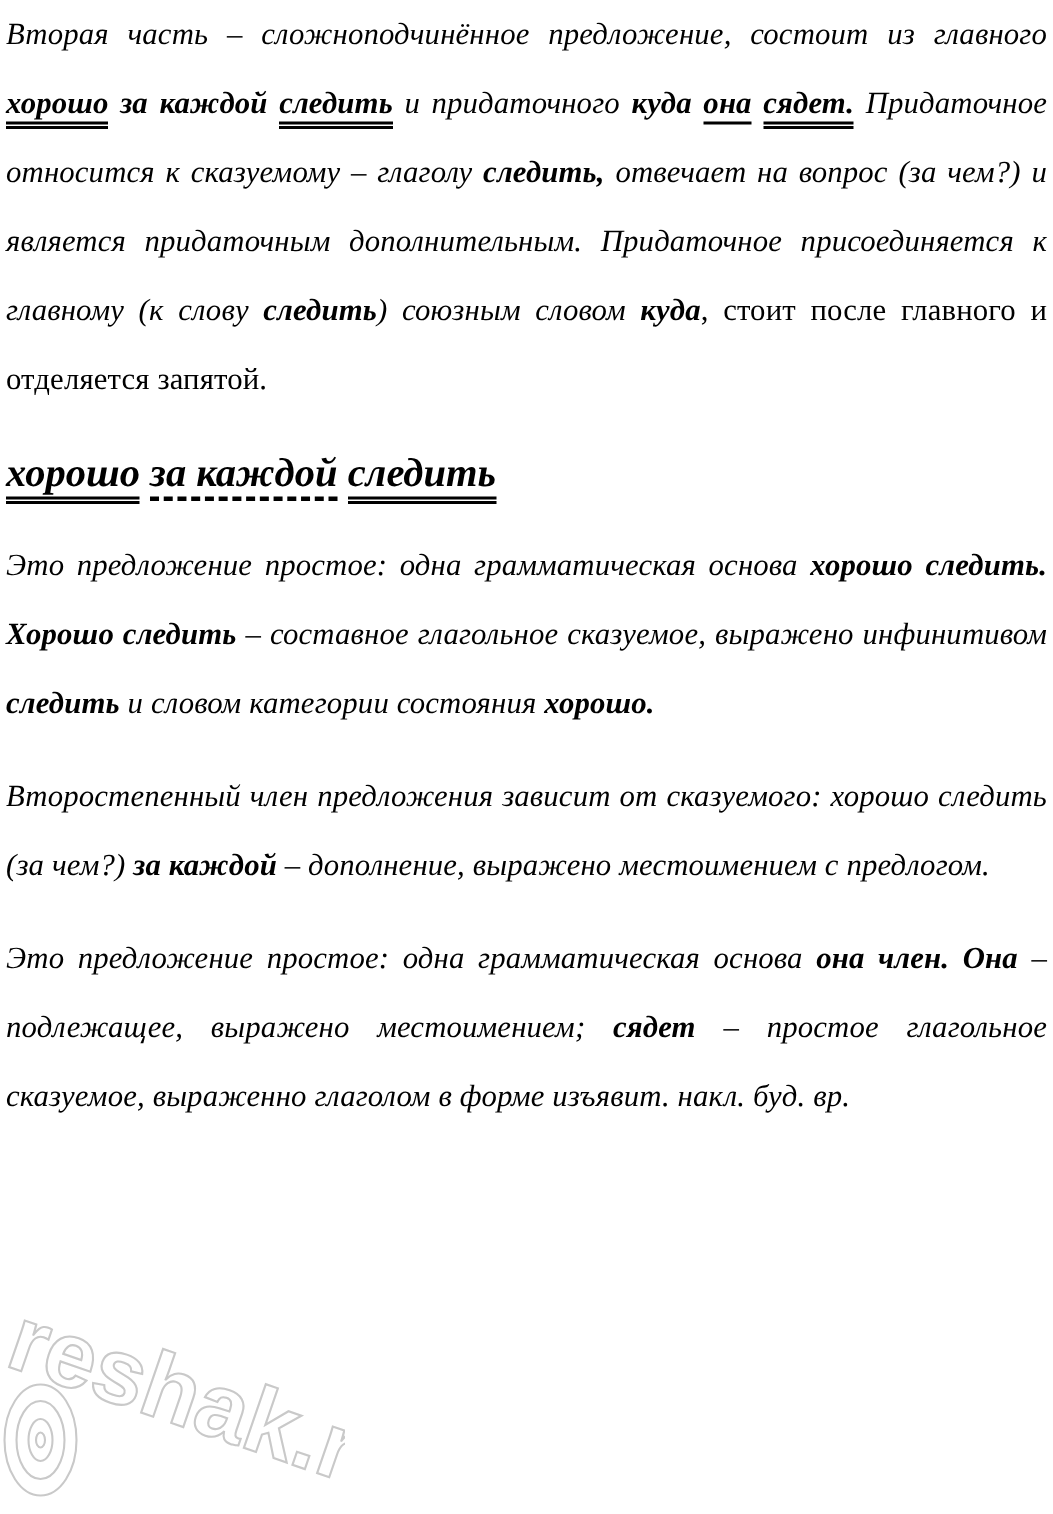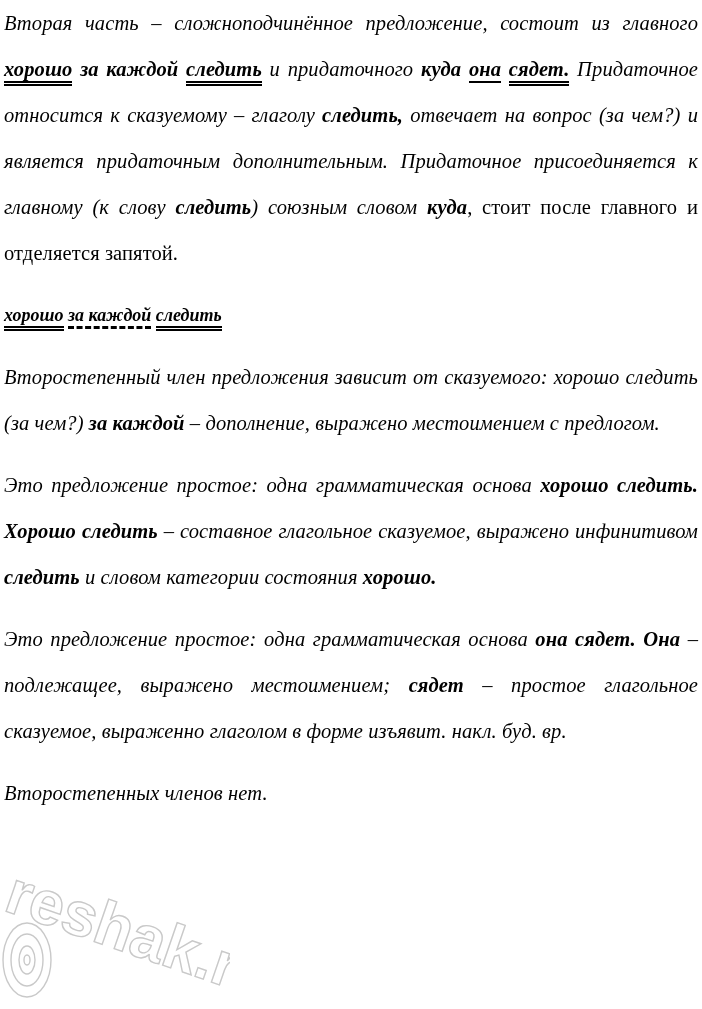--- a/index.html
+++ b/index.html
@@ -39,21 +39,21 @@
   }
 
   p.gap-after {
     margin-bottom: 16px;
   }
 
   p.heading {
     margin: 0 0 16px 0;
     font-style: italic;
     font-weight: bold;
-    font-size: 18px;
+    font-size: 27px;
     line-height: 46px;
     text-align: left;
   }
 
   b, strong { font-weight: bold; }
 
   
   .u-single {
     position: relative;
     white-space: nowrap;
@@ -130,34 +130,31 @@
 
   <p class="para gap-after">
     <span>Вторая часть – сложноподчинённое предложение, состоит из главного </span><b class="u-double">хорошо</b><span> </span><b class="u-none">за каждой</b><span> </span><b class="u-double">следить</b><span> и придаточного </span><b class="u-none">куда</b><span> </span><b class="u-single">она</b><span> </span><b class="u-double">сядет.</b><span> Придаточное относится к сказуемому – глаголу </span><b>следить,</b><span> отвечает на вопрос (за чем?) и является придаточным дополнительным. Придаточное присоединяется к главному (к слову </span><b>следить</b><span>) союзным словом </span><b>куда</b><span class="roman">, стоит после главного и отделяется запятой.</span>
   </p>
 
   <p class="heading">
     <span class="u-double">хорошо</span><span> </span><span class="u-dashed">за каждой</span><span> </span><span class="u-double">следить</span>
   </p>
 
   <p class="para gap-after">
-    <span>Второстепенный член предложения зависит от сказуемого: хорошо следить (за чем?) </span><b>за каждой</b><span> – дополнение, выражено местоимением с предлогом.</span>
+    <span>Это предложение простое: одна грамматическая основа </span><b>хорошо следить.</b><span> </span><b>Хорошо следить</b><span> – составное глагольное сказуемое, выражено инфинитивом </span><b>следить</b><span> и словом категории состояния </span><b>хорошо.</b>
   </p>
 
   <p class="para gap-after">
-    <span>Это предложение простое: одна грамматическая основа </span><b>хорошо следить.</b><span> </span><b>Хорошо следить</b><span> – составное глагольное сказуемое, выражено инфинитивом </span><b>следить</b><span> и словом категории состояния </span><b>хорошо.</b>
+    <span>Второстепенный член предложения зависит от сказуемого: хорошо следить (за чем?) </span><b>за каждой</b><span> – дополнение, выражено местоимением с предлогом.</span>
   </p>
 
 
 
   <p class="para gap-after">
-    <span>Это предложение простое: одна грамматическая основа </span><b>она сядет.</b><span> </span><b>Она</b><span> – подлежащее, выражено местоимением; </span><b>сядет</b><span> – простое глагольное сказуемое, выраженно глаголом в форме изъявит. накл. буд. вр.</span>
+    <span>Это предложение простое: одна грамматическая основа </span><b>она член.</b><span> </span><b>Она</b><span> – подлежащее, выражено местоимением; </span><b>сядет</b><span> – простое глагольное сказуемое, выраженно глаголом в форме изъявит. накл. буд. вр.</span>
   </p>
 
-  <p class="para gap-after">
-    <span>Второстепенных членов нет.</span>
-  </p>
 
   <p class="para">
     
   </p>
 
 </div>
 
 </body></html>

